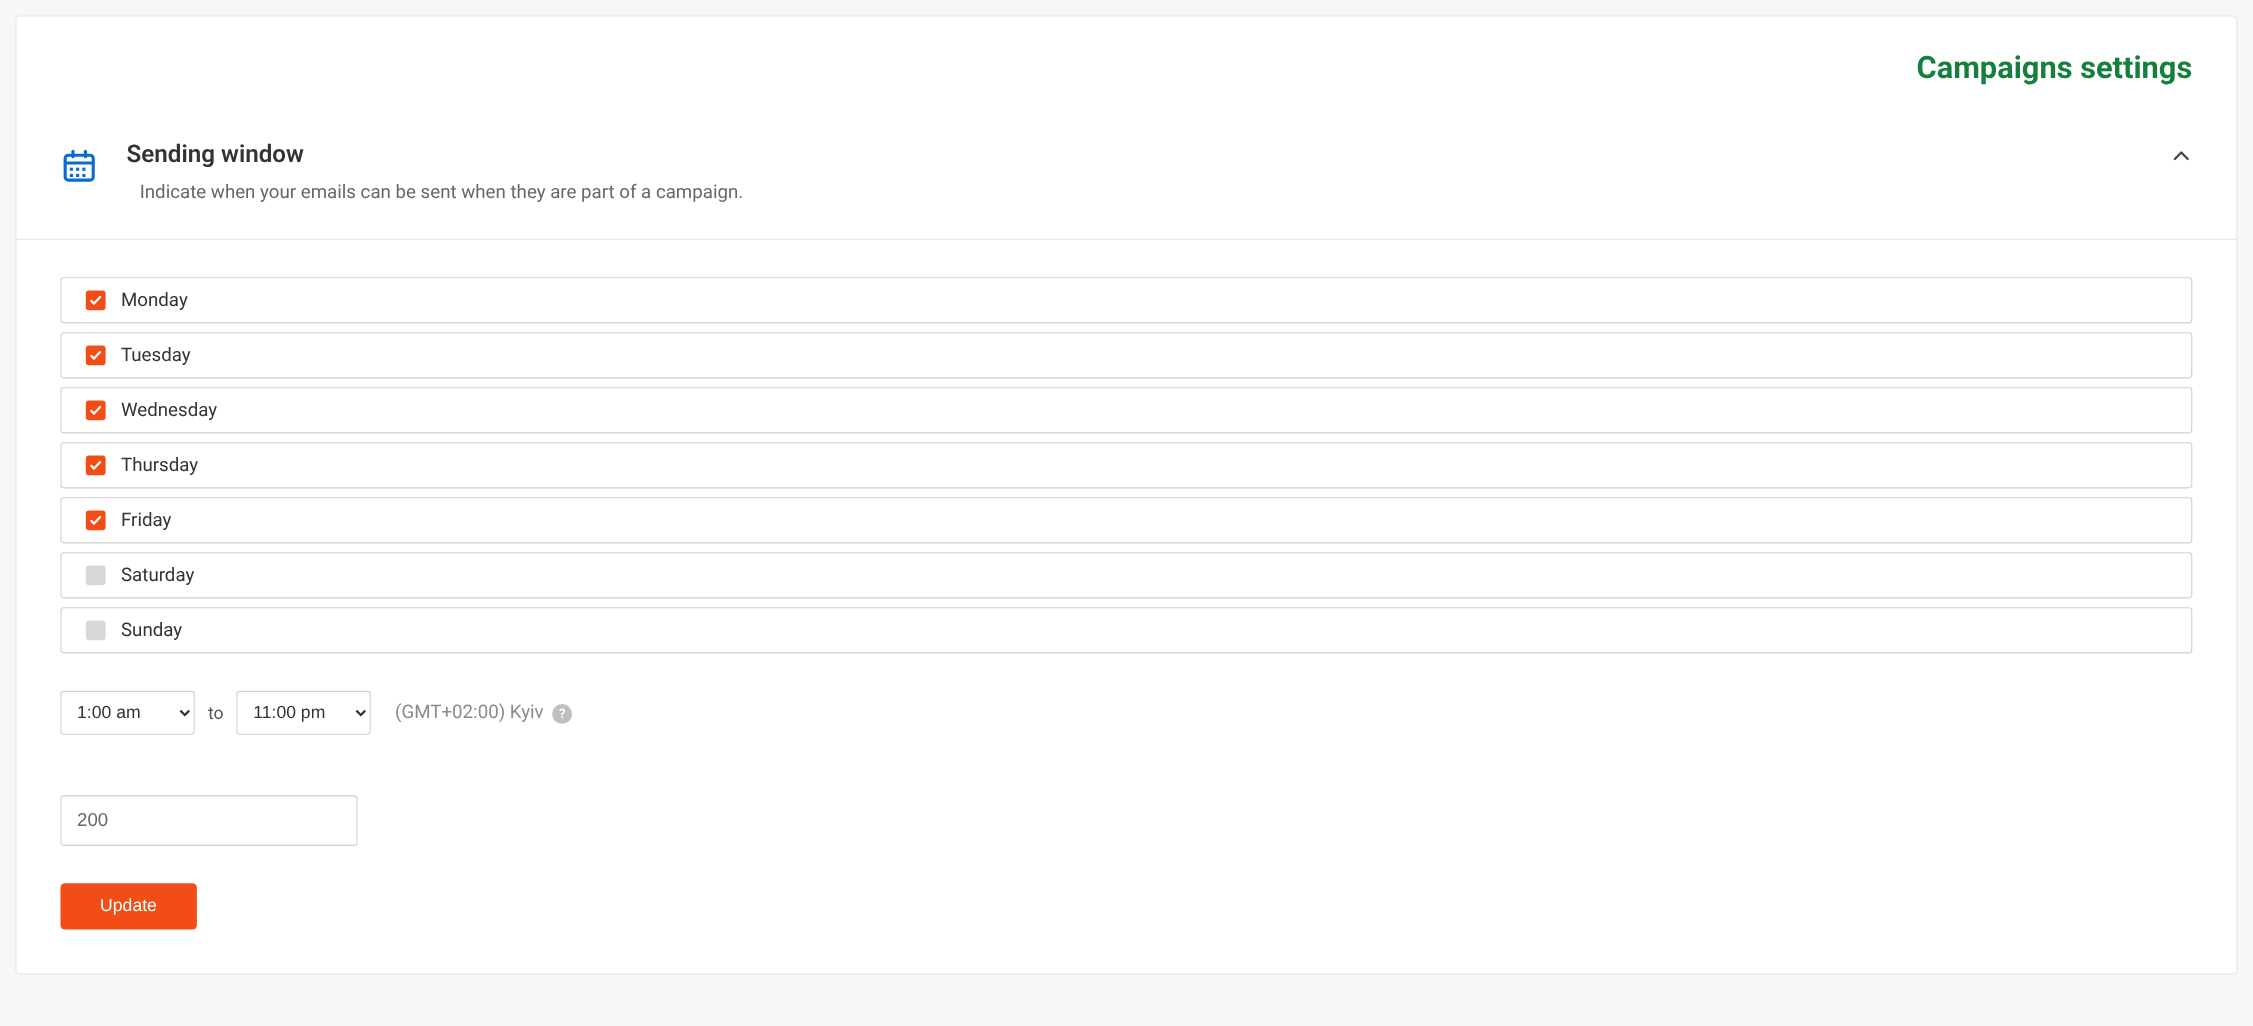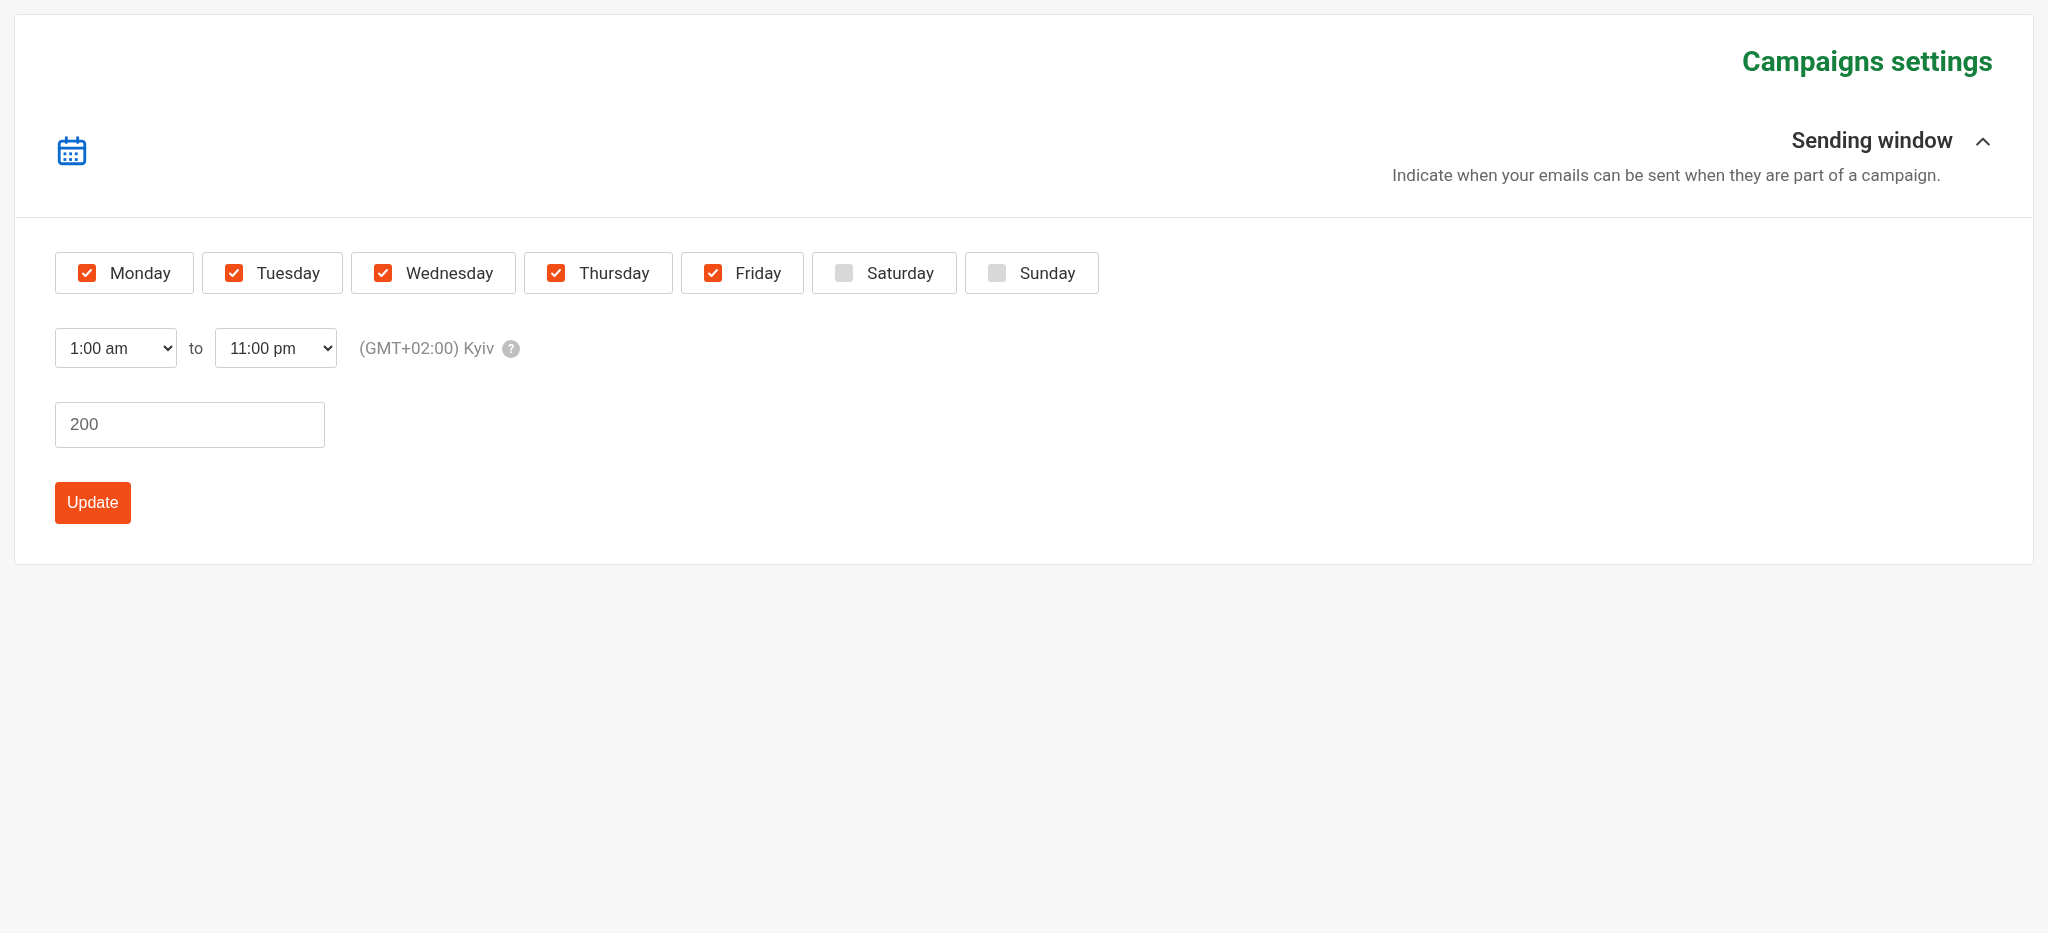--- a/index.html
+++ b/index.html
@@ -33,21 +33,20 @@
     cursor: pointer;
     position: relative;
   }
   .section-icon {
     flex: 0 0 auto;
     margin-right: 26px;
     margin-top: 6px;
   }
   .section-titles {
     flex: 1 1 auto;
-    text-align: right;
   }
   .section-title {
     font-size: 22px;
     font-weight: 600;
     color: #333;
     margin: 0 0 6px 0;
   }
   .section-subtitle {
     font-size: 17px;
     color: #676767;
@@ -60,20 +59,21 @@
     color: #444;
   }
   .section-body {
     padding: 34px 40px 40px 40px;
   }
   .days-row {
     display: flex;
     flex-wrap: wrap;
     gap: 8px;
     margin-bottom: 34px;
+    flex-direction: column;
   }
   .day-chip {
     display: inline-flex;
     align-items: center;
     gap: 14px;
     border: 1px solid #d0d0d0;
     border-radius: 3px;
     padding: 10px 22px;
     font-size: 17px;
     color: #333;
@@ -148,27 +148,28 @@
   }
   .text-input {
     width: 270px;
     height: 46px;
     border: 1px solid #d0d0d0;
     border-radius: 3px;
     background: #fff;
     font-size: 17px;
     color: #666;
     padding: 0 14px;
+    margin-top: 21px;
   }
   .btn-primary {
     background: #f24c17;
     color: #fff;
     border: none;
     border-radius: 4px;
-    padding: 12px 12px;
+    padding: 12px 36px;
     font-size: 16px;
     font-weight: 500;
     cursor: pointer;
   }
 </style>
 </head>
 <body>
 
 <div class="card">
   <div class="card-header">

